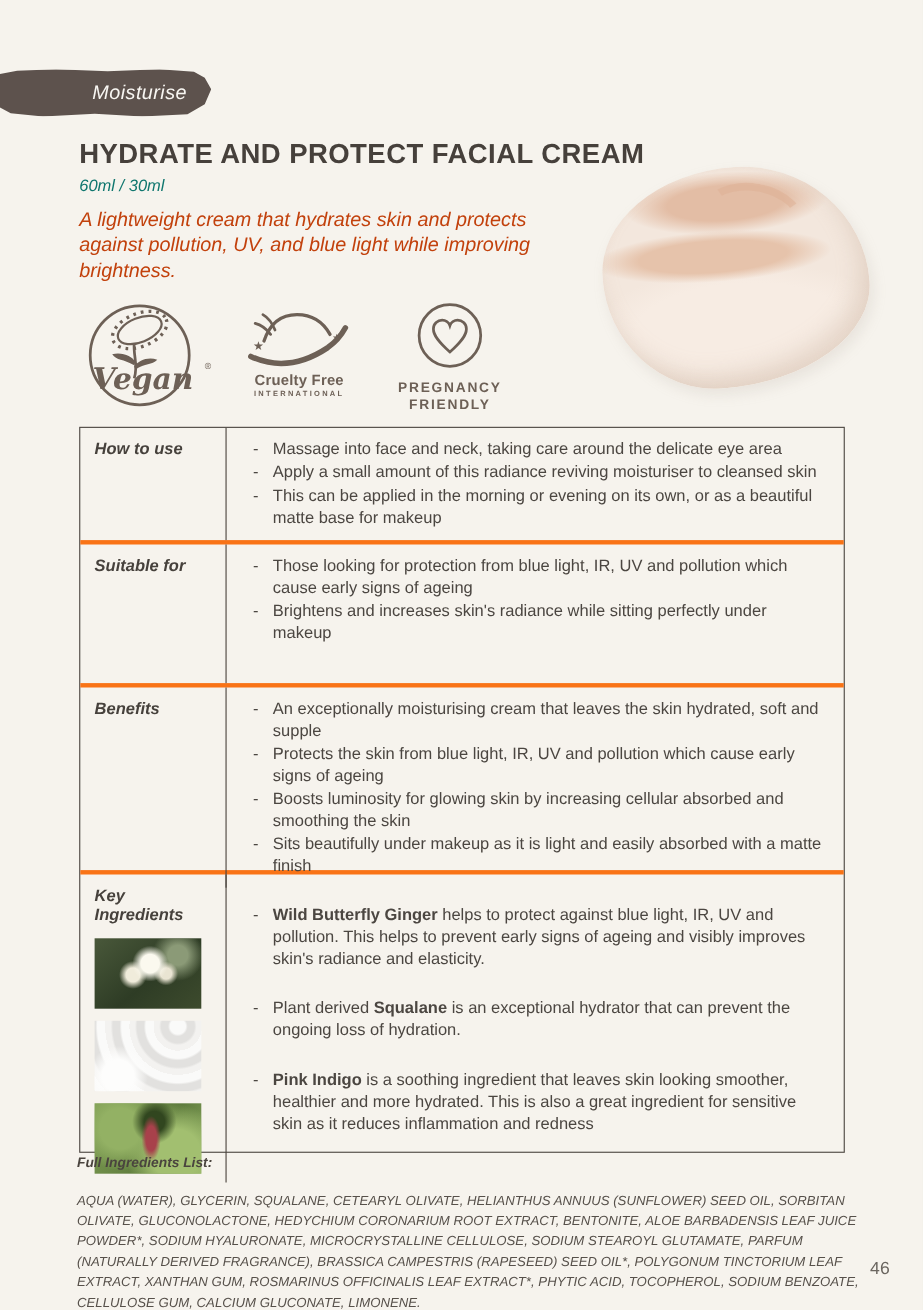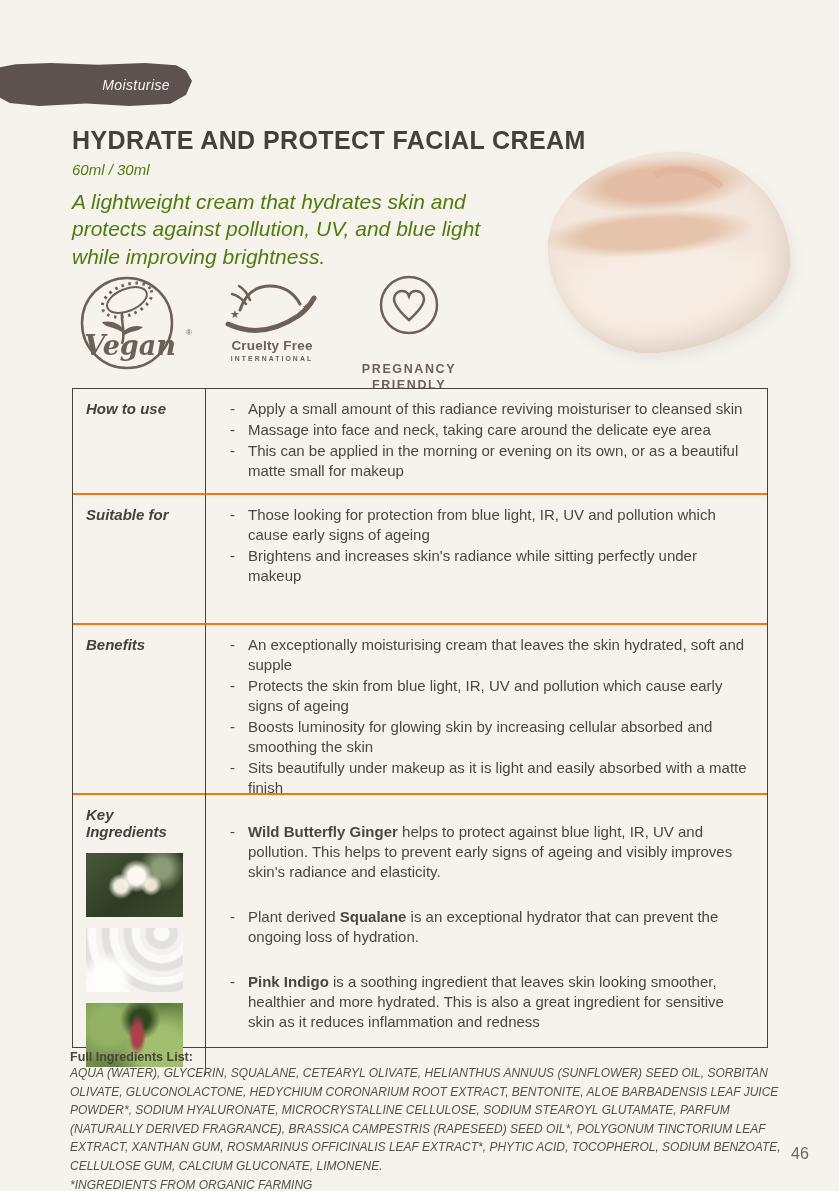--- a/index.html
+++ b/index.html
@@ -11,26 +11,26 @@
   }
 
   
   .badge {
     position:absolute; left:-4px; top:63px; width:196px; height:43px;
     background:#5d524d;
     clip-path:polygon(0 22%, 2% 10%, 10% 3%, 28% 0, 52% 4%, 76% 0, 92% 5%, 97% 18%, 100% 42%, 97% 74%, 89% 95%, 68% 100%, 46% 94%, 22% 100%, 7% 93%, 0 76%);
     display:flex; align-items:center; justify-content:flex-end;
     padding-right:22px;
   }
-  .badge-label { color:#f8f6f2; font-style:italic; font-size:14px; letter-spacing:.4px; }
+  .badge-label { color:#f8f6f2; font-style:italic; font-size:18px; letter-spacing:.4px; }
 
   
   .title { position:absolute; left:72px; top:126px; font-size:25px; font-weight:bold; color:#46403b; letter-spacing:.4px; }
-  .sizes { position:absolute; left:72px; top:161px; font-size:15px; font-style:italic; color:#4d7c0f; }
-  .description { position:absolute; left:72px; top:188px; width:432px; font-size:21px; font-style:italic; color:#4d7c0f; line-height:1.3; }
+  .sizes { position:absolute; left:72px; top:161px; font-size:15px; font-style:italic; color:#0f766e; }
+  .description { position:absolute; left:72px; top:188px; width:432px; font-size:18px; font-style:italic; color:#c2410c; line-height:1.3; }
 
   
   .cream {
     position:absolute; left:548px; top:152px; width:242px; height:200px;
     border-radius:52% 48% 58% 42% / 46% 56% 44% 54%;
     transform:rotate(-4deg);
     background:
       radial-gradient(ellipse 55% 20% at 48% 16%, #e3bda5 0 40%, rgba(227,189,165,0) 70%),
       radial-gradient(ellipse 62% 16% at 42% 40%, #e6c3ab 0 45%, rgba(230,195,171,0) 72%),
       radial-gradient(ellipse 70% 35% at 50% 72%, #f7ece3 0 55%, rgba(247,236,227,0) 80%),
@@ -59,25 +59,25 @@
   .cruelty-line1 { font-size:13.5px; font-weight:bold; margin-top:2px; letter-spacing:.2px; }
   .cruelty-line2 { font-size:6.8px; font-weight:bold; letter-spacing:2.1px; margin-top:2px; }
   .eco { width:94px; position:relative; }
   .eco-word { position:absolute; left:0; top:9px; width:86px; text-align:center;
     font-style:italic; font-weight:bold; font-size:17px; line-height:.95; letter-spacing:.5px; }
   .eco-reg { position:absolute; right:6px; top:54px; font-size:7px; }
   .eco-line { font-size:13.5px; letter-spacing:2.4px; font-weight:600; line-height:1.25; }
   .eco-lines { margin-top:6px; }
   .preg { width:110px; }
   .preg-line { font-size:12.5px; letter-spacing:1.6px; font-weight:600; line-height:1.3; }
-  .preg-lines { margin-top:25px; }
+  .preg-lines { margin-top:8px; }
 
   
   .info-table { position:absolute; left:72px; top:388px; width:696px; border:1px solid #49433d; background:transparent; }
-  .t-row { display:grid; grid-template-columns:133px 1fr; border-bottom:2px solid #f97316; }
+  .t-row { display:grid; grid-template-columns:133px 1fr; border-bottom:4px solid #f97316; }
   .t-row:last-child { border-bottom:none; }
   .t-label { border-right:1px solid #49433d; padding:11px 8px 8px 13px;
     font-style:italic; font-weight:600; font-size:15px; color:#46413c; }
   .t-content { padding:10px 14px 8px 24px; font-size:15px; line-height:20px; color:#4b4641; }
   .r1 { height:106px; } .r2 { height:130px; } .r3 { height:170px; } .r4 { height:252px; }
   .bullet { display:flex; margin-bottom:1px; }
   .dash { flex:none; width:18px; }
   .dash::before { content:"-"; }
   .btext { flex:1; }
   .ki-bullet { margin-bottom:25px; }
@@ -104,21 +104,21 @@
     background:
       radial-gradient(ellipse 9% 32% at 53% 50%, #a8414b 0 55%, rgba(168,65,75,0) 100%),
       radial-gradient(circle at 56% 26%, #31461f 0 13%, rgba(49,70,31,0) 28%),
       radial-gradient(circle at 24% 36%, #93b164 0 22%, rgba(147,177,100,0) 45%),
       radial-gradient(circle at 76% 72%, #a2bf70 0 26%, rgba(162,191,112,0) 52%),
       linear-gradient(120deg, #7f9e54, #5e7b3d 60%, #8cab60);
   }
 
   
   .ingredients { position:absolute; left:70px; top:1050px; width:716px; color:#56504a; }
-  .ing-heading { font-size:12.5px; font-weight:bold; color:#4a443e; margin-bottom:0; }
+  .ing-heading { font-size:12.5px; font-weight:bold; font-style:italic; color:#4a443e; margin-bottom:18px; }
   .ing-list { font-size:12px; font-style:italic; line-height:1.55; }
   .ing-note { font-size:12px; font-style:italic; line-height:1.55; }
 
   .page-number { position:absolute; left:791px; top:1145px; font-size:16px; color:#6b6660; }
 </style>
 </head>
 <body>
 
 <div class="page">
 
@@ -175,29 +175,29 @@
     </div>
   </div>
 
   <div class="info-table">
 
     <div class="t-row r1">
       <div class="t-label">How to use</div>
       <div class="t-content">
         <div class="bullet">
             <span class="dash"></span>
+            <span class="btext">Massage into face and neck, taking care around the delicate eye area</span>
+          </div>
+        <div class="bullet">
+            <span class="dash"></span>
             <span class="btext">Apply a small amount of this radiance reviving moisturiser to cleansed skin</span>
           </div>
         <div class="bullet">
             <span class="dash"></span>
-            <span class="btext">Massage into face and neck, taking care around the delicate eye area</span>
-          </div>
-        <div class="bullet">
-            <span class="dash"></span>
-            <span class="btext">This can be applied in the morning or evening on its own, or as a beautiful matte small for makeup</span>
+            <span class="btext">This can be applied in the morning or evening on its own, or as a beautiful matte base for makeup</span>
           </div>
       </div>
     </div>
 
     <div class="t-row r2">
       <div class="t-label">Suitable for</div>
       <div class="t-content">
         <div class="bullet">
             <span class="dash"></span>
             <span class="btext">Those looking for protection from blue light, IR, UV and pollution which cause early signs of ageing</span>

